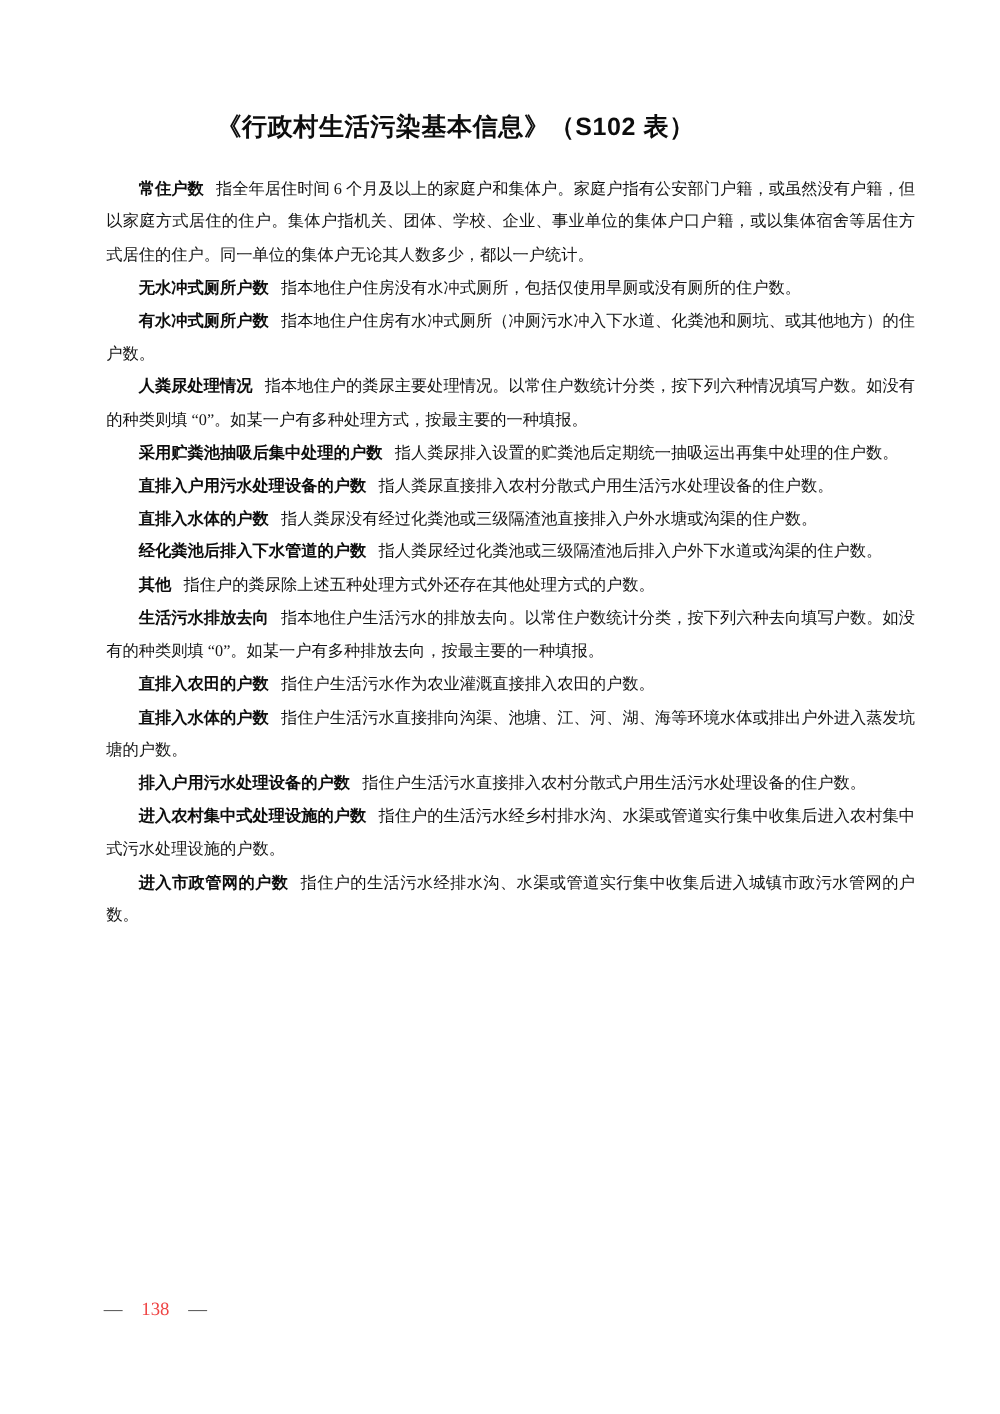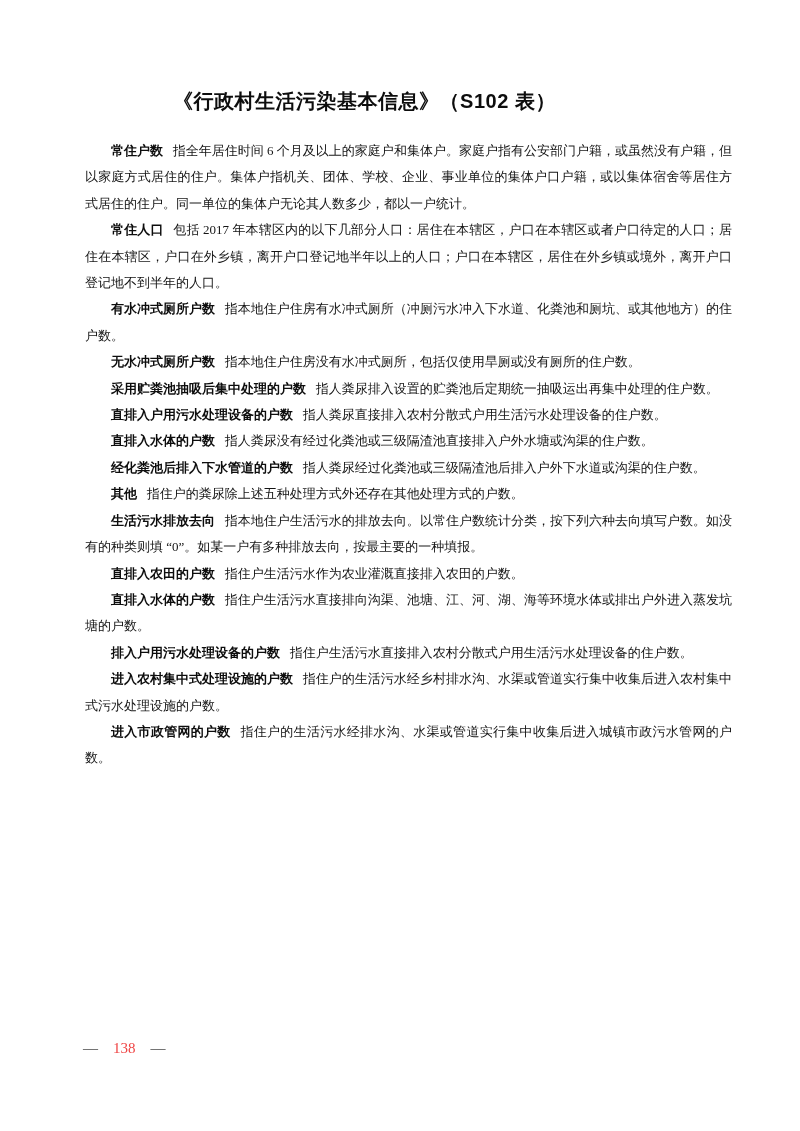--- a/index.html
+++ b/index.html
@@ -69,27 +69,27 @@
 </style>
 </head>
 <body>
 
 <div class="page">
   <h1 class="doc-title">《行政村生活污染基本信息》（S102 表）</h1>
 
   <div class="content" id="content">
   <p class="para"><strong class="term">常住户数</strong><span class="def">指全年居住时间 6 个月及以上的家庭户和集体户。家庭户指有公安部门户籍，或虽然没有户籍，但以家庭方式居住的住户。集体户指机关、团体、学校、企业、事业单位的集体户口户籍，或以集体宿舍等居住方式居住的住户。同一单位的集体户无论其人数多少，都以一户统计。</span></p>
 
-  <p class="para"><strong class="term">常住人口</strong><span class="def">包括 2017 年本辖区内的以下几部分人口：居住在本辖区，户口在本辖区或者户口待定的人口；居住在本辖区，户口在外乡镇，离开户口登记地半年以上的人口；户口在本辖区，居住在外乡镇或境外，离开户口登记地不到半年的人口。</span></p>
 
+
+  <p class="para"><strong class="term">无水冲式厕所户数</strong><span class="def">指本地住户住房没有水冲式厕所，包括仅使用旱厕或没有厕所的住户数。</span></p>
 
   <p class="para"><strong class="term">有水冲式厕所户数</strong><span class="def">指本地住户住房有水冲式厕所（冲厕污水冲入下水道、化粪池和厕坑、或其他地方）的住户数。</span></p>
 
-  <p class="para"><strong class="term">无水冲式厕所户数</strong><span class="def">指本地住户住房没有水冲式厕所，包括仅使用旱厕或没有厕所的住户数。</span></p>
-
+  <p class="para"><strong class="term">人粪尿处理情况</strong><span class="def">指本地住户的粪尿主要处理情况。以常住户数统计分类，按下列六种情况填写户数。如没有的种类则填 “0”。如某一户有多种处理方式，按最主要的一种填报。</span></p>
 
 
   <p class="para"><strong class="term">采用贮粪池抽吸后集中处理的户数</strong><span class="def">指人粪尿排入设置的贮粪池后定期统一抽吸运出再集中处理的住户数。</span></p>
 
   <p class="para"><strong class="term">直排入户用污水处理设备的户数</strong><span class="def">指人粪尿直接排入农村分散式户用生活污水处理设备的住户数。</span></p>
 
   <p class="para"><strong class="term">直排入水体的户数</strong><span class="def">指人粪尿没有经过化粪池或三级隔渣池直接排入户外水塘或沟渠的住户数。</span></p>
 
   <p class="para"><strong class="term">经化粪池后排入下水管道的户数</strong><span class="def">指人粪尿经过化粪池或三级隔渣池后排入户外下水道或沟渠的住户数。</span></p>
 

